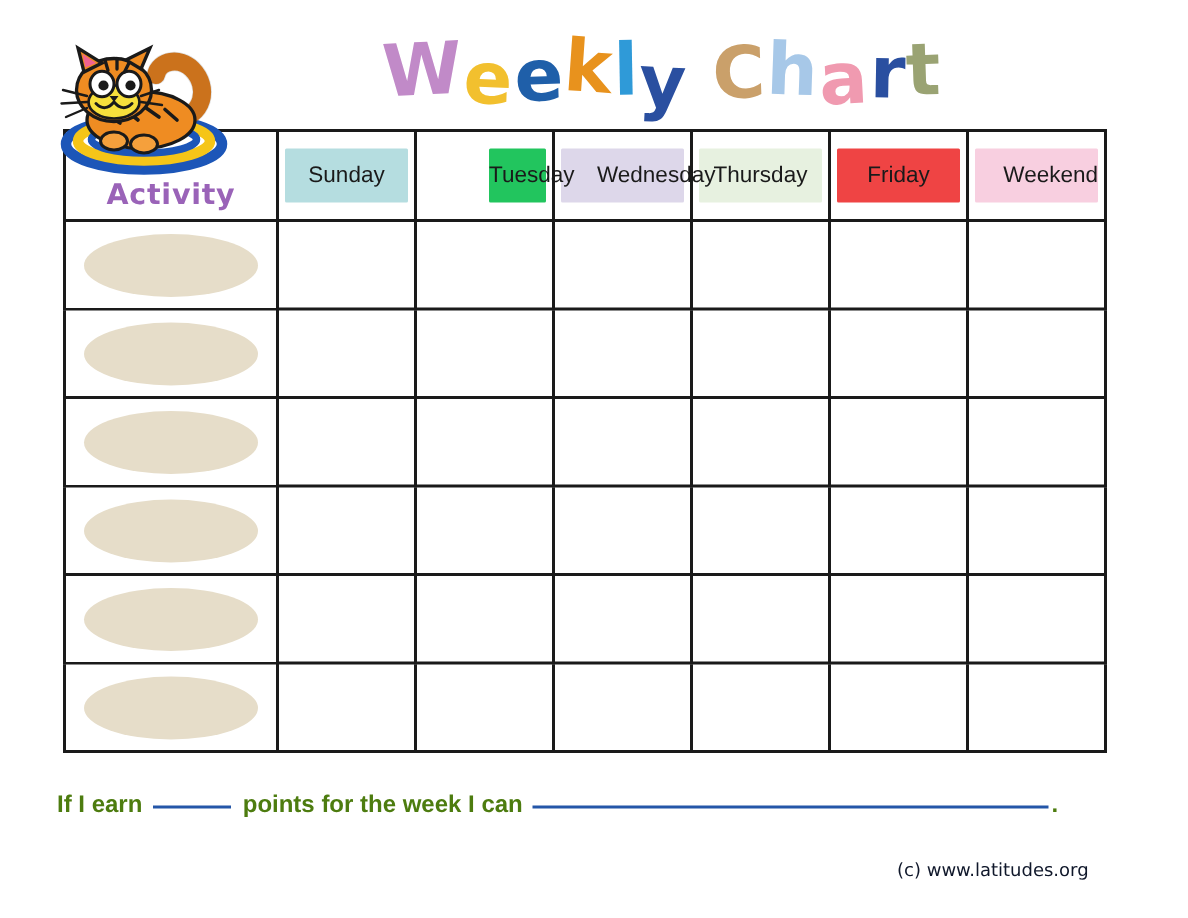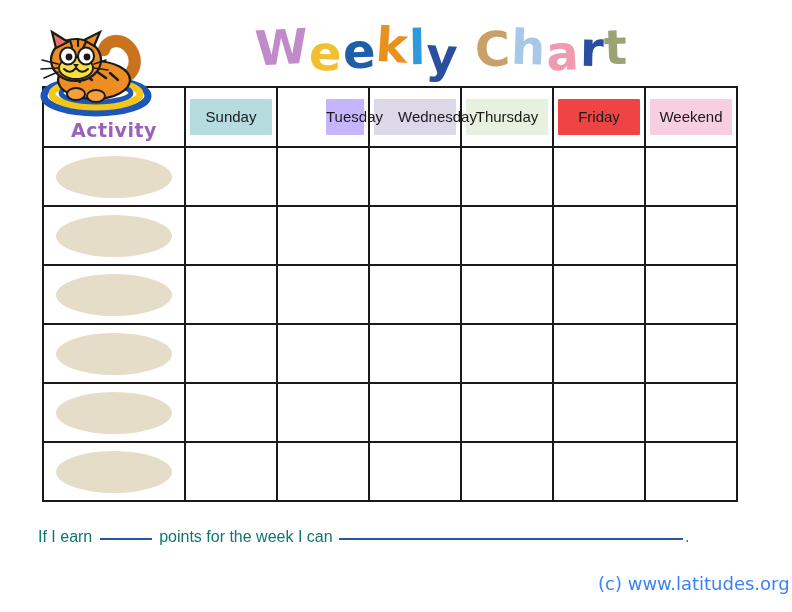--- a/index.html
+++ b/index.html
@@ -112,23 +112,24 @@
     background: #e6ddc9;
     border-radius: 50%;
   }
 
   
   #sentence {
     position: absolute;
     left: 38px;
     top: 528px;
     font-size: 16px;
-    color: #0f766e;
+    color: #4d7c0f;
     font-family: "Liberation Sans", sans-serif;
     white-space: nowrap;
+    font-weight: bold;
   }
   .blank-short {
     display: inline-block;
     width: 52px;
     border-bottom: 2px solid #2456a8;
     margin: 0 3px;
     vertical-align: 2px;
   }
   .blank-long {
     display: inline-block;
@@ -136,22 +137,22 @@
     border-bottom: 2px solid #2456a8;
     margin: 0 2px;
     vertical-align: 2px;
   }
 
   
   #footer {
     position: absolute;
     left: 598px;
     top: 573px;
-    font-size: 18px;
-    color: #3b82f6;
+    font-size: 12px;
+    color: #0f172a;
     font-family: "DejaVu Sans", sans-serif;
     white-space: nowrap;
   }
 </style>
 </head>
 <body>
 
 <div id="page">
 
   <div id="title"><span class="tl" style="color: rgb(193, 138, 200); transform: rotate(-3deg); top: 0px;">W</span><span class="tl" style="color: rgb(242, 192, 46); transform: rotate(2deg); top: 6px;">e</span><span class="tl" style="color: rgb(31, 95, 169); transform: rotate(-2deg); top: 4px;">e</span><span class="tl" style="color: rgb(232, 146, 29); transform: rotate(4deg); top: -2px;">k</span><span class="tl" style="color: rgb(47, 154, 216); transform: rotate(-1deg); top: 0px;">l</span><span class="tl" style="color: rgb(42, 79, 160); transform: rotate(3deg); top: 8px;">y</span><span class="sp"></span><span class="tl" style="color: rgb(202, 160, 106); transform: rotate(-2deg); top: 2px;">C</span><span class="tl" style="color: rgb(167, 200, 232); transform: rotate(2deg); top: 0px;">h</span><span class="tl" style="color: rgb(240, 154, 176); transform: rotate(-3deg); top: 6px;">a</span><span class="tl" style="color: rgb(42, 79, 160); transform: rotate(1deg); top: 2px;">r</span><span class="tl" style="color: rgb(154, 163, 115); transform: rotate(-2deg); top: 0px;">t</span></div>
@@ -200,33 +201,33 @@
 
       <tr class="head-row">
         <td class="activity-col">
           <span class="activity-label">Activity</span>
         </td>
         <td class="strip-span" rowspan="7"></td>
         <td class="day-col">
           <span class="day-label" style="background:#b5dde0;">Sunday</span>
         </td>
         <td class="day-col">
-          <span class="day-label" style="background:#c4b5fd;margin-left:48px;">Tuesday</span>
+          <span class="day-label" style="background:#22c55e;margin-left:48px;">Tuesday</span>
         </td>
         <td class="day-col">
           <span class="day-label" style="background:#ddd7ea;padding-left:24px;">Wednesday</span>
         </td>
         <td class="day-col">
           <span class="day-label" style="background:#e7f1e0;">Thursday</span>
         </td>
         <td class="day-col">
           <span class="day-label" style="background:#ef4444;">Friday</span>
         </td>
         <td class="day-col">
-          <span class="day-label" style="background:#f8cfe0;">Weekend</span>
+          <span class="day-label" style="background:#f8cfe0;text-align:right;">Weekend</span>
         </td>
       </tr>
 
       <tr class="body-row">
         <td class="activity-col">
           <div class="ellipse"></div>
         </td>
         <td class="day-col"></td>
         <td class="day-col"></td>
         <td class="day-col"></td>

